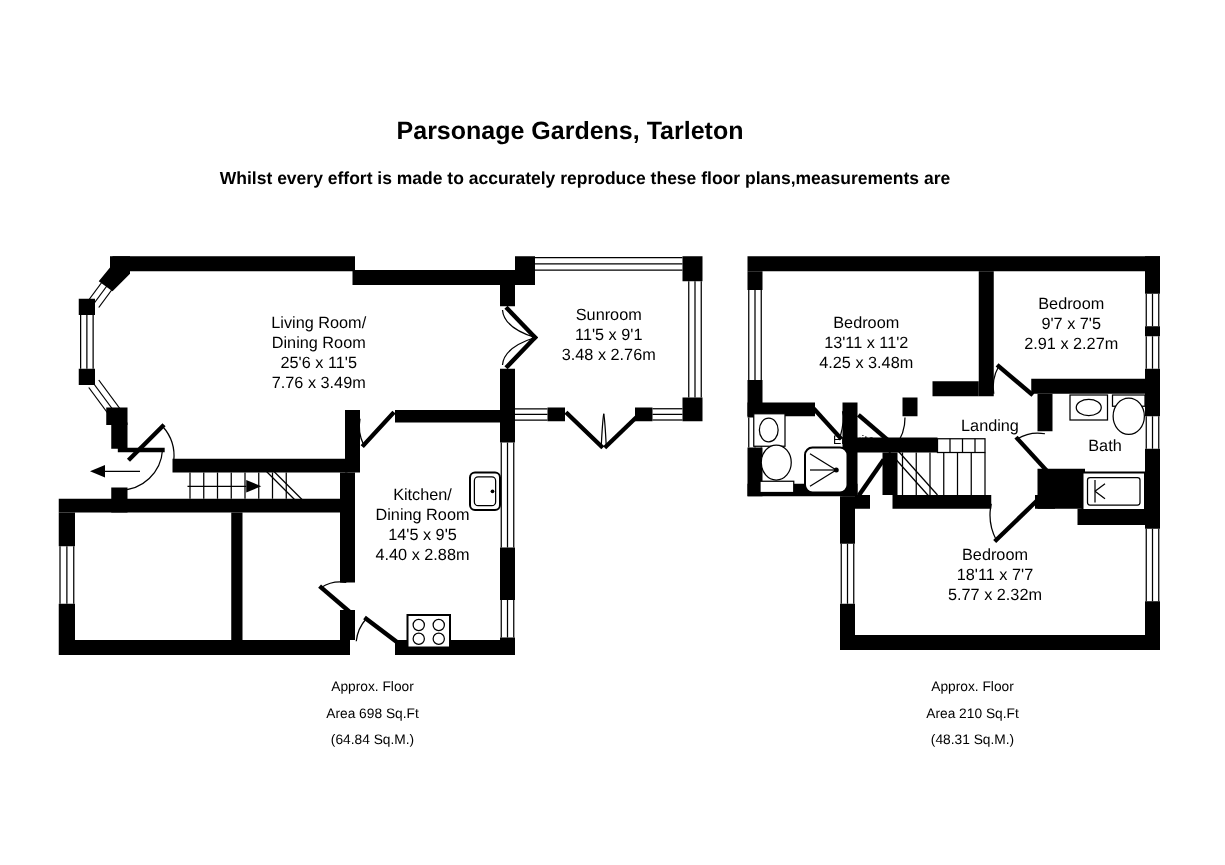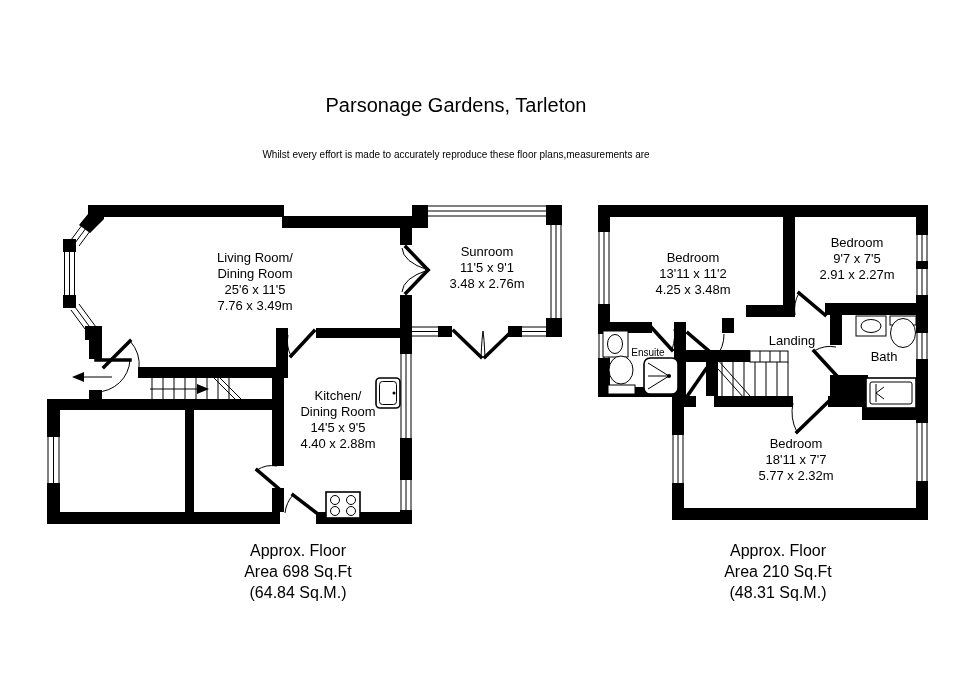--- a/index.html
+++ b/index.html
@@ -1,28 +1,28 @@
 <!DOCTYPE html>
 <html><head>
 <meta charset="utf-8">
 <style>
   html,body{margin:0;padding:0;background:#fff;}
   .page{position:relative;width:980px;height:692px;background:#fff;
         font-family:"Liberation Sans",sans-serif;color:#000;overflow:hidden;}
   .abs{position:absolute;}
-  .center-text{left:0;width:912px;text-align:center;}
+  .center-text{left:0;width:912px;text-align:center;font-weight:bold;}
   .title{top:94px;font-size:20px;}
   .subtitle{top:119px;font-size:17.5px;}
-  .disclaimer{top:148px;font-size:10px;line-height:14px;}
+  .disclaimer{top:135px;font-size:14px;line-height:14px;padding-left:12px;}
   .room-label{position:absolute;transform:translateX(-50%);text-align:center;
               font-size:13px;line-height:16px;white-space:nowrap;}
   .room-label span{display:block;}
-  .room-label.small{font-size:10px;line-height:12px;}
+  .room-label.small{font-size:10px;line-height:12px;margin-left:35px;}
   .footer-label{position:absolute;transform:translateX(-50%);text-align:center;
-                font-size:16px;line-height:21px;white-space:nowrap;}
+                font-size:11px;line-height:21px;white-space:nowrap;}
   .footer-label span{display:block;}
   svg{position:absolute;left:0;top:0;}
   .w{fill:#000;stroke:none;}
   .win line{stroke:#000;stroke-width:1;}
   .leaf{stroke:#000;stroke-width:3.5;fill:none;stroke-linecap:square;}
   .arc{stroke:#000;stroke-width:1;fill:none;}
   .tread{stroke:#000;stroke-width:1;}
   .fx{fill:#fff;stroke:#000;stroke-width:1.6;}
   .fxthin{fill:#fff;stroke:#000;stroke-width:1;}
   .noline{fill:none;stroke:#000;stroke-width:1;}

